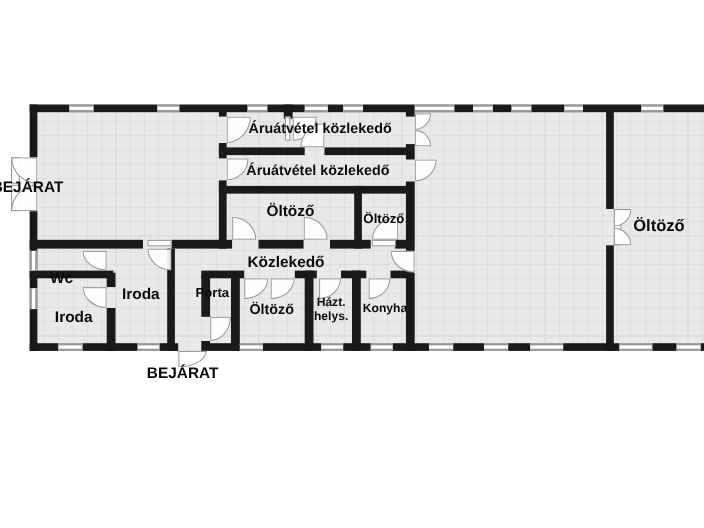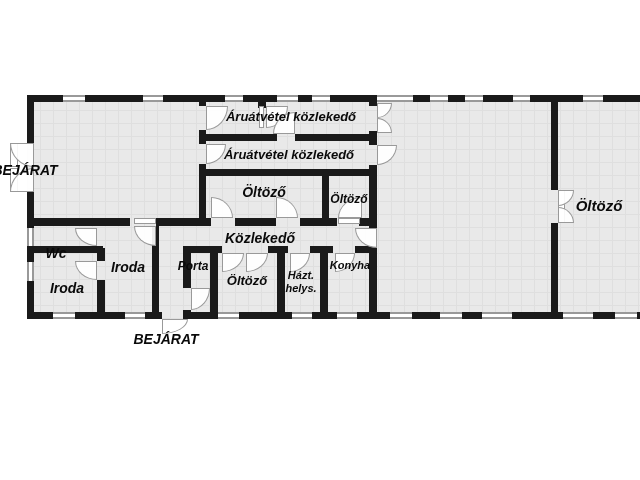--- a/index.html
+++ b/index.html
@@ -21,21 +21,21 @@
   }
   .w{position:absolute;background:var(--wall);}
   .win{position:absolute;background:#fff;box-sizing:border-box;}
   .win.h{border-top:2px solid var(--frame);border-bottom:2px solid var(--frame);}
   .win.v{border-left:2px solid var(--frame);border-right:2px solid var(--frame);}
   .arc{position:absolute;background:rgba(255,255,255,.92);border:1px solid var(--frame);box-sizing:border-box;}
   .leaf{position:absolute;background:#fff;border:1px solid var(--frame);box-sizing:border-box;}
   .lbl{
     position:absolute;transform:translate(-50%,-50%);
     font-weight:bold;color:var(--text);text-align:center;
-    white-space:pre-line;line-height:1.2;letter-spacing:0;font-style:italic;
+    white-space:pre-line;line-height:1.2;letter-spacing:0;
   }
   .s15{font-size:15px}.s14{font-size:14px}.s13{font-size:13px}
   .s12{font-size:12px}.s11{font-size:11px}
 </style>
 </head>
 <body>
 
 <div id="stage">
 
   <div class="floor" style="left:27px;top:98px;width:613px;height:221px"></div>
@@ -163,16 +163,16 @@
   <div class="lbl s12" style="left:349px;top:199px">Öltöző</div>
   <div class="lbl s15" style="left:599px;top:206px">Öltöző</div>
   <div class="lbl s14" style="left:56px;top:253px">Wc</div>
   <div class="lbl s14" style="left:67px;top:288px">Iroda</div>
   <div class="lbl s14" style="left:128px;top:267px">Iroda</div>
   <div class="lbl s12" style="left:193px;top:266px">Porta</div>
   <div class="lbl s14" style="left:260px;top:238px">Közlekedő</div>
   <div class="lbl s13" style="left:247px;top:281px">Öltöző</div>
   <div class="lbl s11" style="left:301px;top:282px">Házt.
 helys.</div>
-  <div class="lbl s11" style="left:350px;top:266px">Konyha</div>
+  <div class="lbl s11" style="left:350px;top:281px">Konyha</div>
   <div class="lbl s14" style="left:166px;top:339px">BEJÁRAT</div>
 
 </div>
 
 </body></html>

